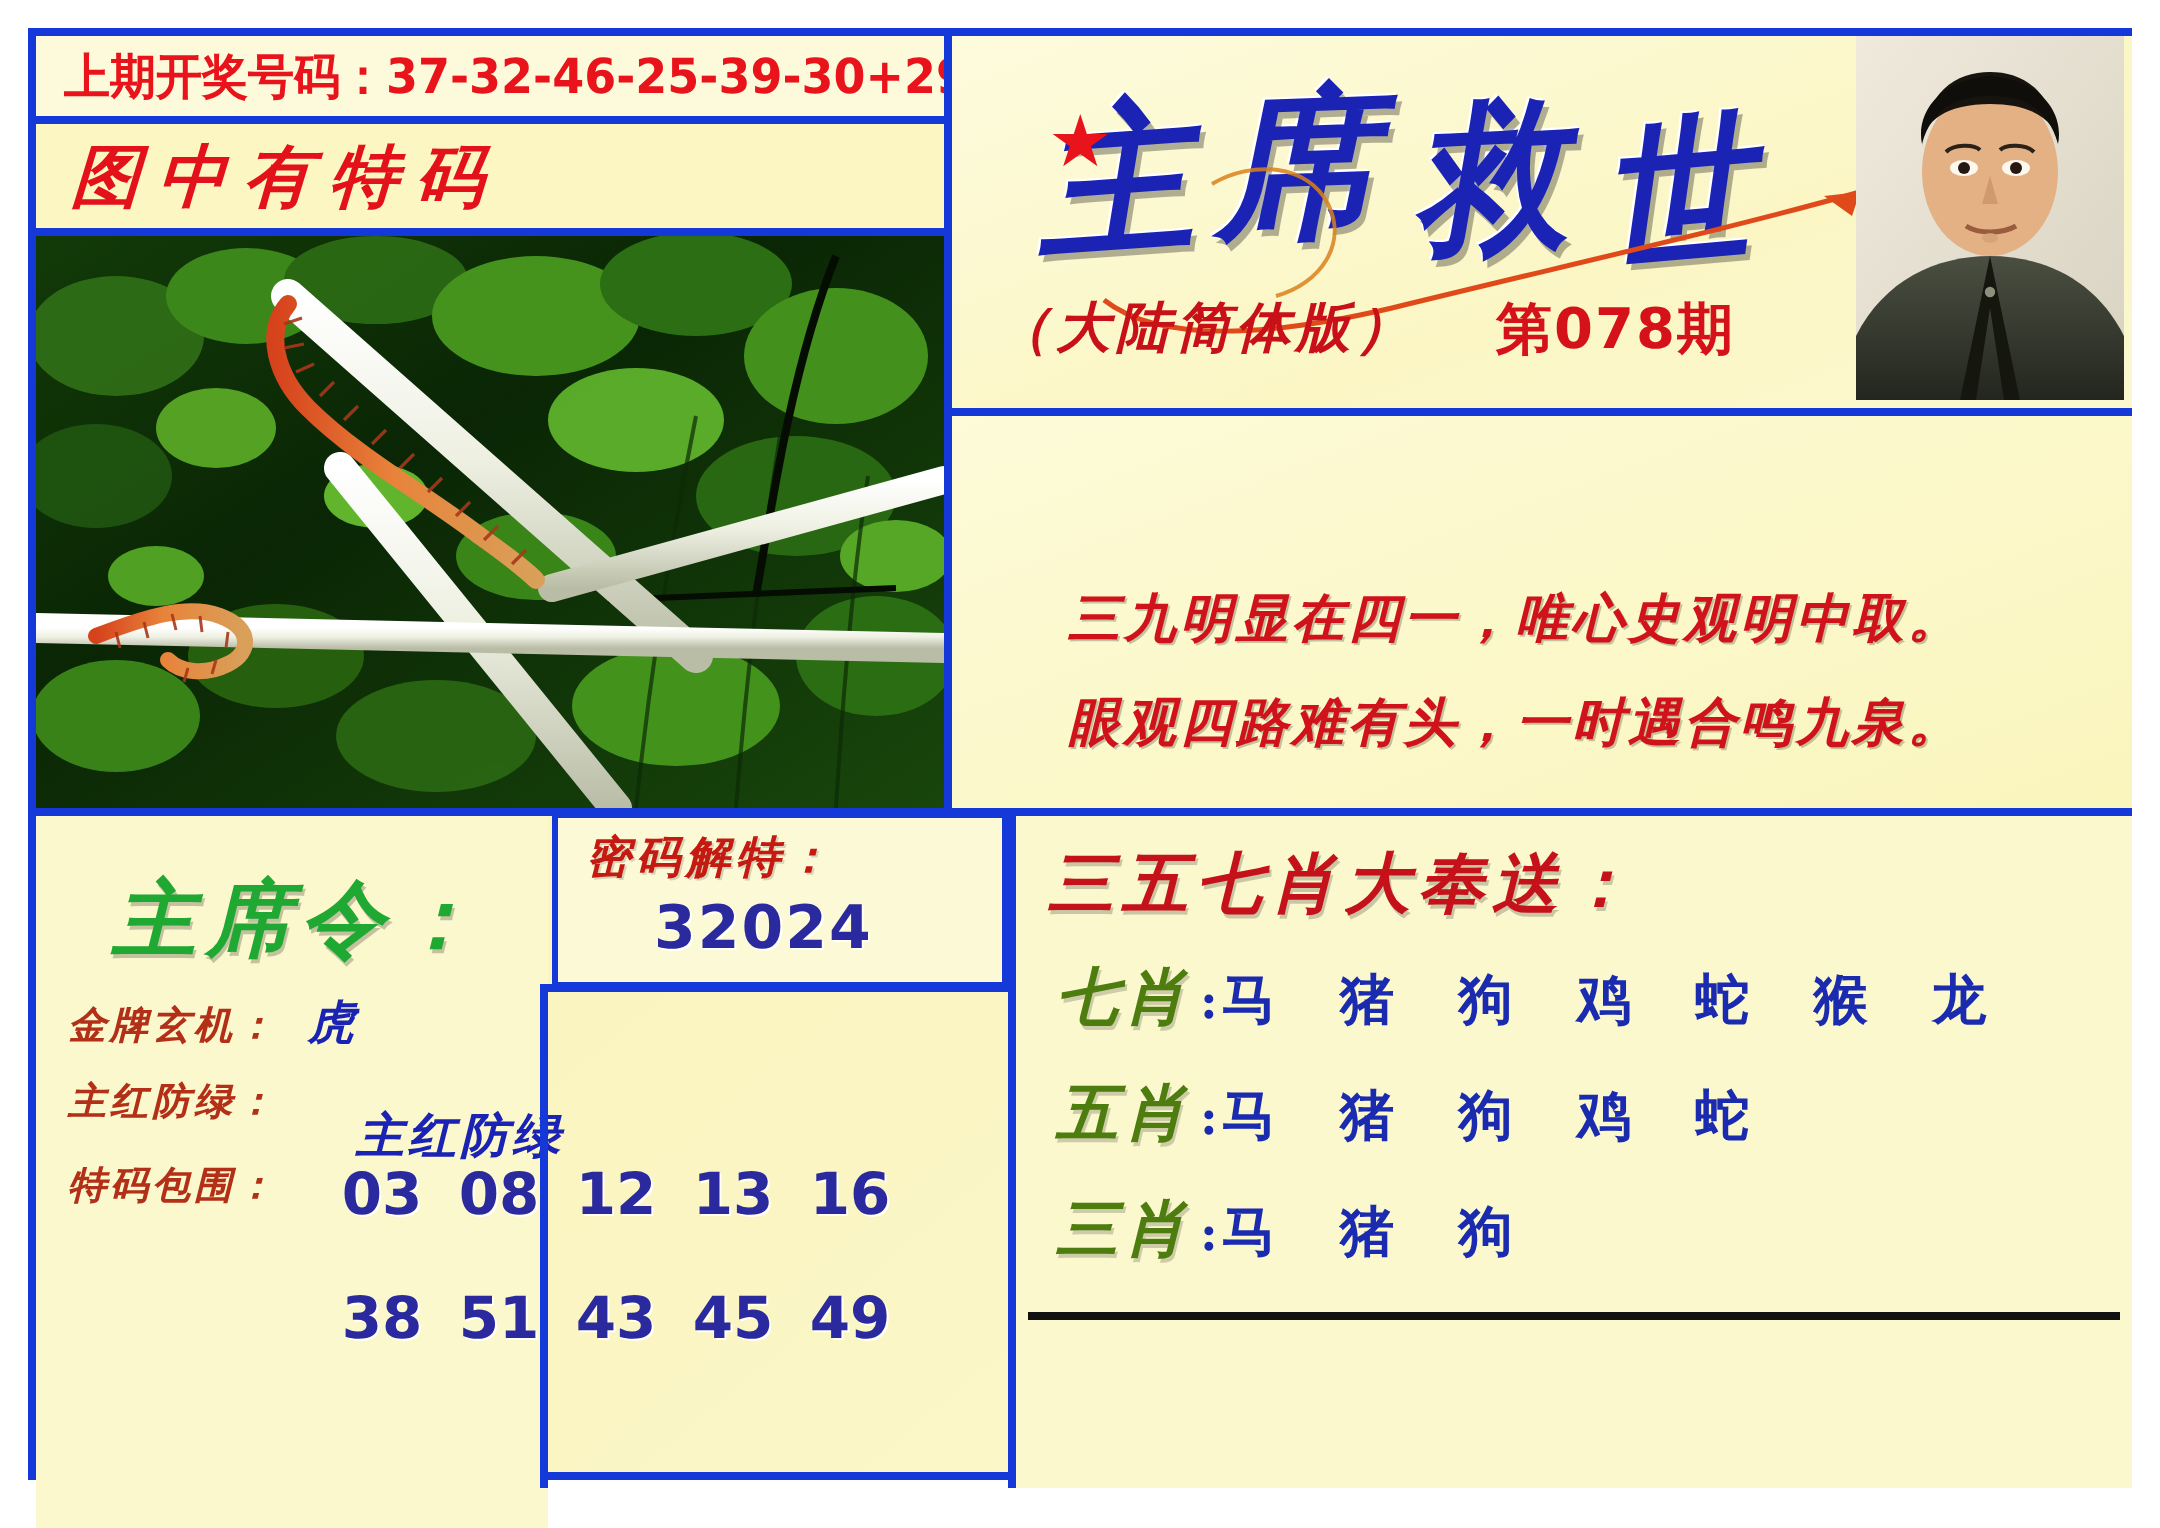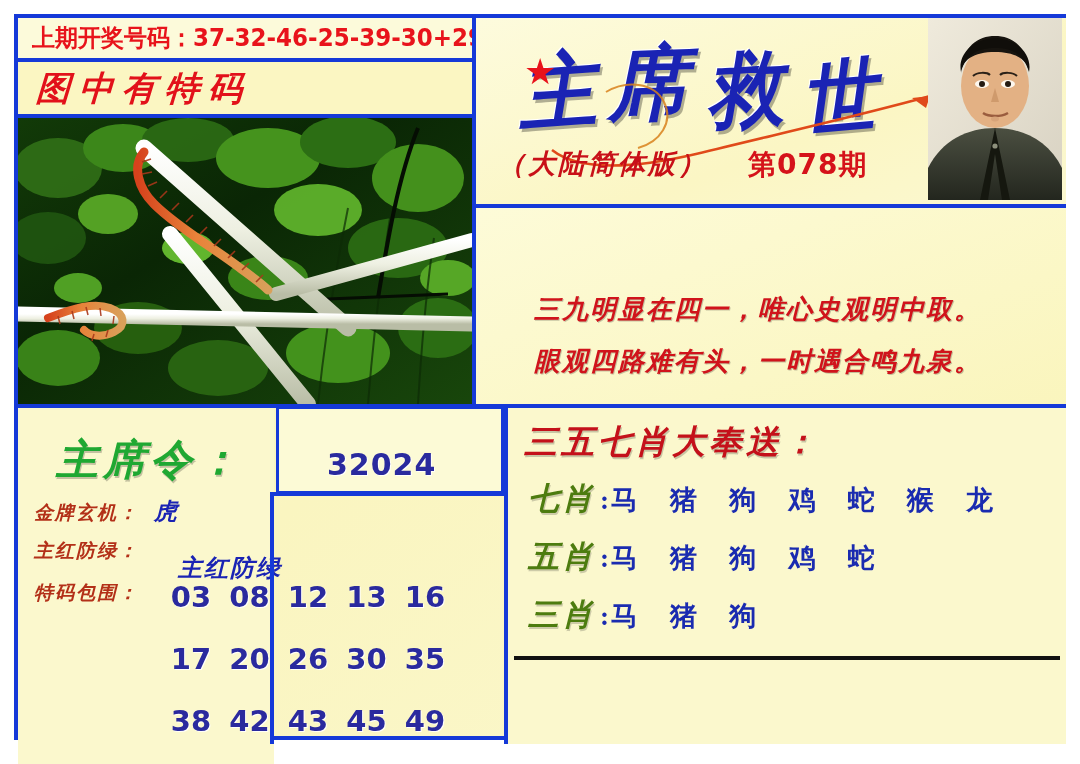--- a/index.html
+++ b/index.html
@@ -429,36 +429,30 @@
 
     <div id="numgrid">
       <div class="numrow">
         <span class="num">03</span>
         <span class="num">08</span>
         <span class="num">12</span>
         <span class="num">13</span>
         <span class="num">16</span>
       </div>
       <div class="numrow">
-        <span class="num">17</span>
-        <span class="num">20</span>
-        <span class="num">26</span>
-        <span class="num">30</span>
-        <span class="num">35</span>
-      </div>
-      <div class="numrow">
         <span class="num">38</span>
-        <span class="num">42</span>
+        <span class="num">51</span>
         <span class="num">43</span>
         <span class="num">45</span>
         <span class="num">49</span>
       </div>
     </div>
 
     <div id="mima-box">
+      <div id="mima-label">密码解特：</div>
       <div id="mima-value">32024</div>
     </div>
 
     <div id="shengxiao">
       <div id="sx-title">三五七肖大奉送：</div>
       <div class="sx-row" id="sx-row0">
         <span class="sx-key">七肖</span>
         <span class="sx-colon">:</span>
         <span class="sx-vals">马 猪 狗 鸡 蛇 猴 龙</span>
       </div>

